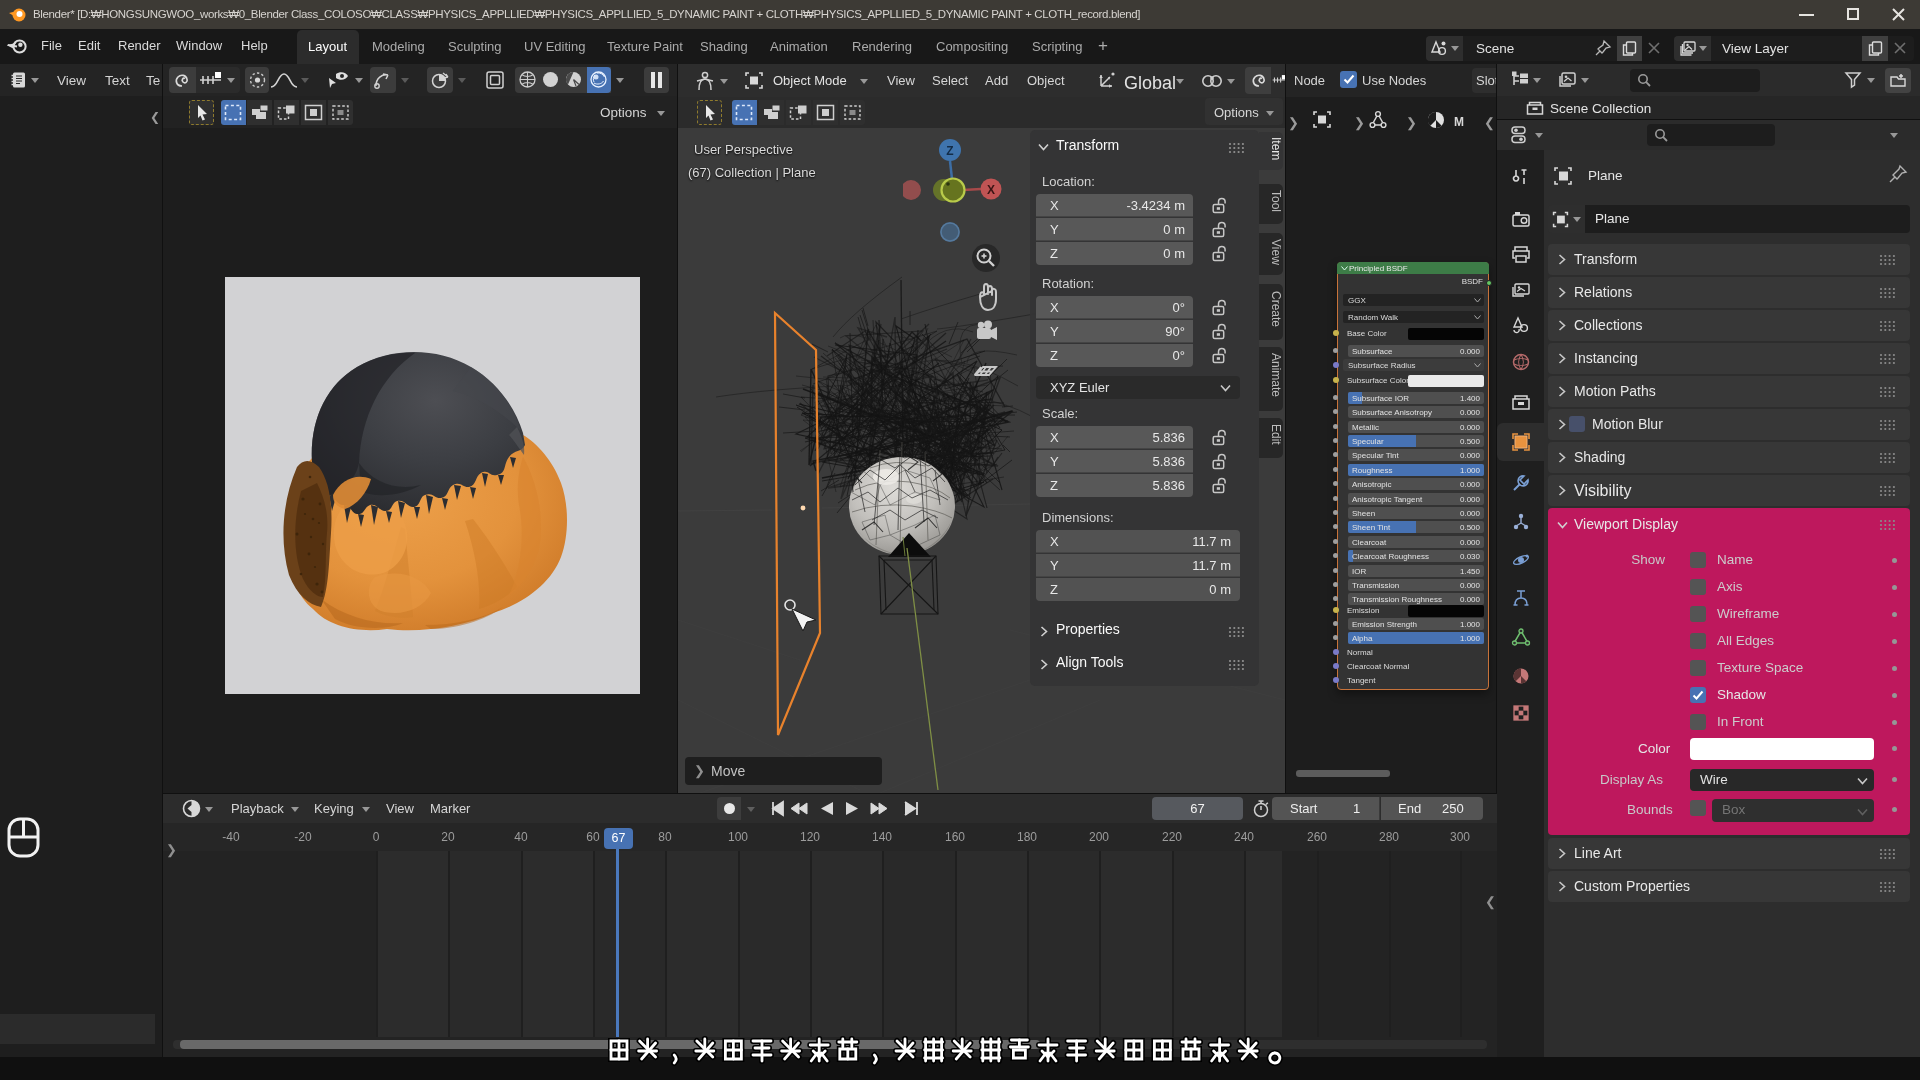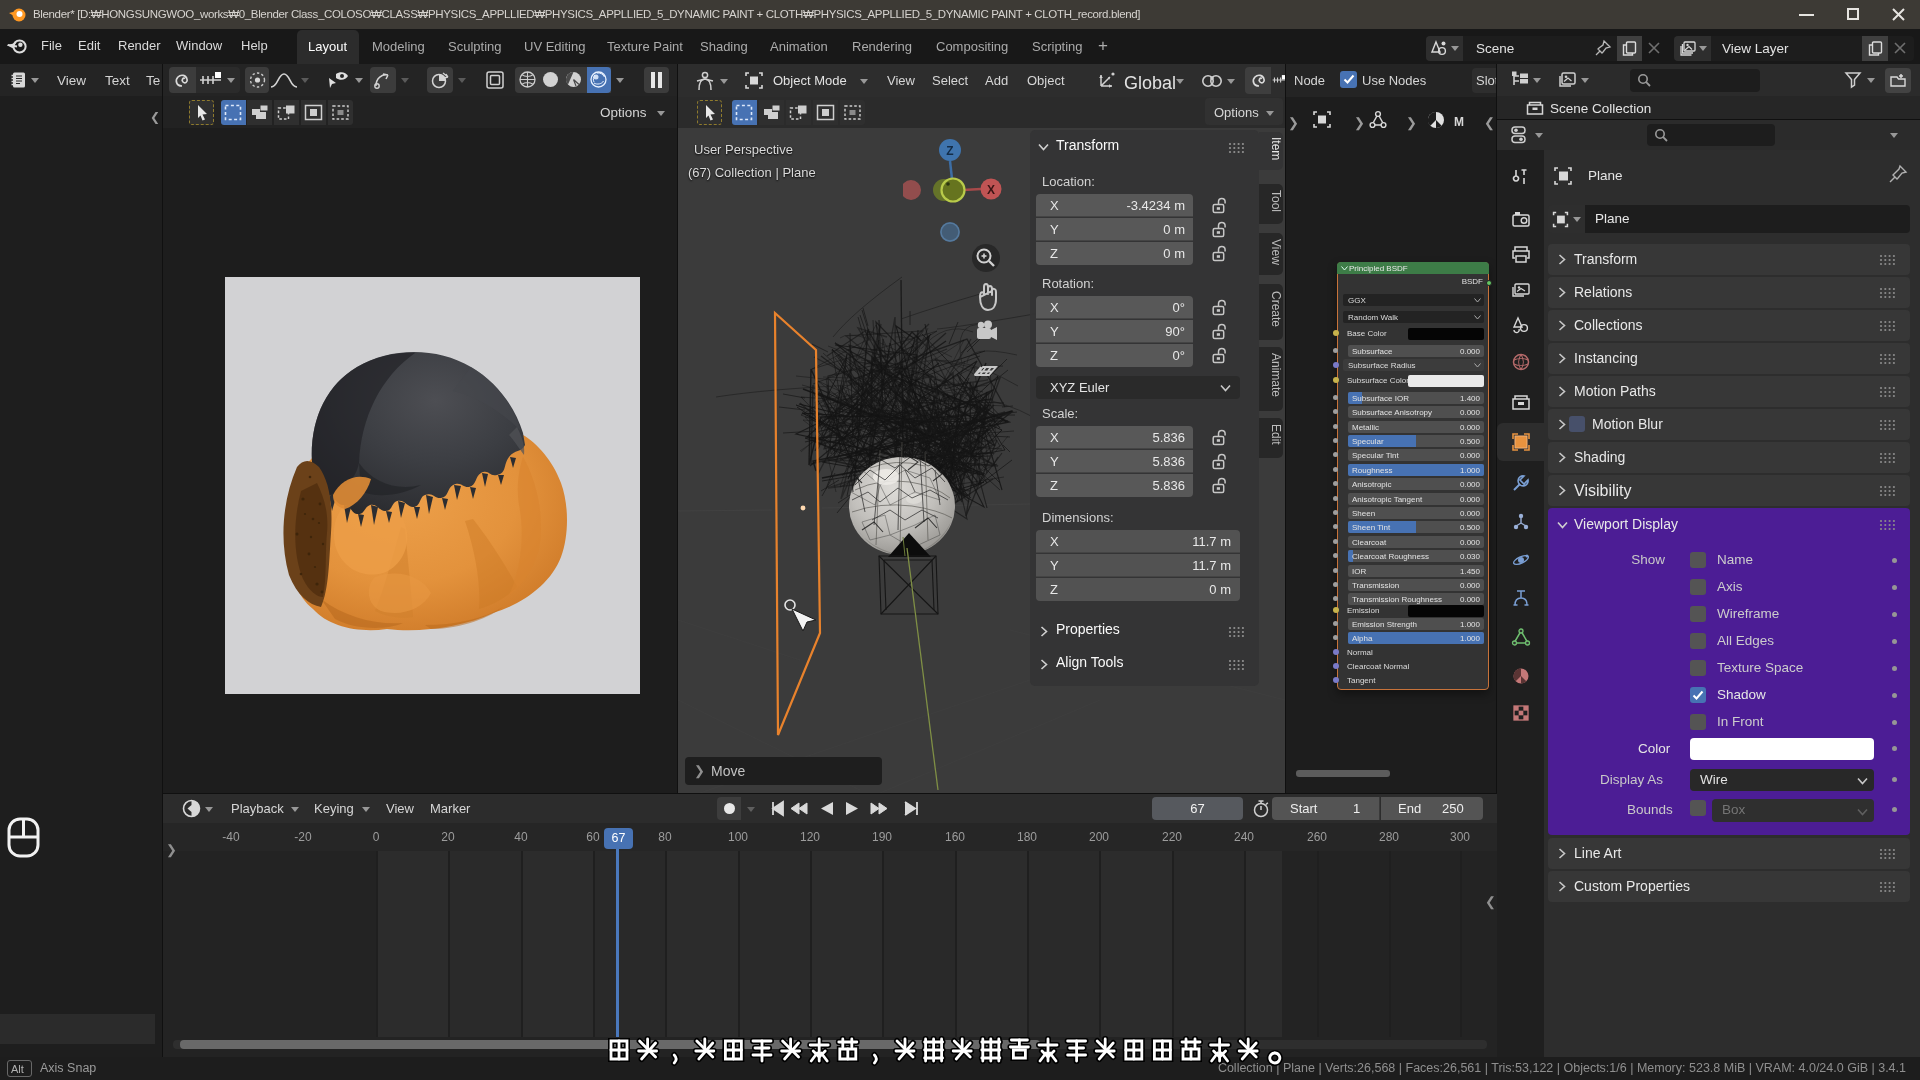--- a/index.html
+++ b/index.html
@@ -1350,21 +1350,21 @@
             <circle cx="10.6" cy="6" r="1.1"></circle>
             <circle cx="14.9" cy="6" r="1.1"></circle>
             <circle cx="2" cy="10" r="1.1"></circle>
             <circle cx="6.3" cy="10" r="1.1"></circle>
             <circle cx="10.6" cy="10" r="1.1"></circle>
             <circle cx="14.9" cy="10" r="1.1"></circle>
           </g>
         </svg>
       </div>
 
- <div class="abs" style="left:51px;top:388px;width:362px;height:327px;background:#4c1d95;border-radius:4px;">
+ <div class="abs" style="left:51px;top:388px;width:362px;height:327px;background:#be185d;border-radius:4px;">
   <svg class="abs" style="left:9px;top:13px;" width="11" height="8" viewBox="0 0 11 8">
           <path d="M1 1.5 L5.5 6.5 L10 1.5" fill="none" stroke="#d0d0d0" stroke-width="1.6"></path>
         </svg>
   <div class="txt" style="left:26px;top:8px;font-size:14px;color:#e8e8e8;">Viewport Display</div>
   <svg class="abs" style="right:14px;top:11px;" width="17" height="12" viewBox="0 0 17 12">
           <g fill="#8a8a8a">
             <circle cx="2" cy="2" r="1.1"></circle>
             <circle cx="6.3" cy="2" r="1.1"></circle>
             <circle cx="10.6" cy="2" r="1.1"></circle>
             <circle cx="14.9" cy="2" r="1.1"></circle>
@@ -1506,21 +1506,21 @@
  <div class="abs" style="left:0;top:29px;width:1334px;height:28px;background:#262626;"></div>
  <div class="txt" style="left:48px;top:36px;width:40px;text-align:center;font-size:12px;color:#9c9c9c;">-40</div>
  <div class="txt" style="left:120px;top:36px;width:40px;text-align:center;font-size:12px;color:#9c9c9c;">-20</div>
  <div class="txt" style="left:193px;top:36px;width:40px;text-align:center;font-size:12px;color:#9c9c9c;">0</div>
  <div class="txt" style="left:265px;top:36px;width:40px;text-align:center;font-size:12px;color:#9c9c9c;">20</div>
  <div class="txt" style="left:338px;top:36px;width:40px;text-align:center;font-size:12px;color:#9c9c9c;">40</div>
  <div class="txt" style="left:410px;top:36px;width:40px;text-align:center;font-size:12px;color:#9c9c9c;">60</div>
  <div class="txt" style="left:482px;top:36px;width:40px;text-align:center;font-size:12px;color:#9c9c9c;">80</div>
  <div class="txt" style="left:555px;top:36px;width:40px;text-align:center;font-size:12px;color:#9c9c9c;">100</div>
  <div class="txt" style="left:627px;top:36px;width:40px;text-align:center;font-size:12px;color:#9c9c9c;">120</div>
- <div class="txt" style="left:699px;top:36px;width:40px;text-align:center;font-size:12px;color:#9c9c9c;">190</div>
+ <div class="txt" style="left:699px;top:36px;width:40px;text-align:center;font-size:12px;color:#9c9c9c;">140</div>
  <div class="txt" style="left:772px;top:36px;width:40px;text-align:center;font-size:12px;color:#9c9c9c;">160</div>
  <div class="txt" style="left:844px;top:36px;width:40px;text-align:center;font-size:12px;color:#9c9c9c;">180</div>
  <div class="txt" style="left:916px;top:36px;width:40px;text-align:center;font-size:12px;color:#9c9c9c;">200</div>
  <div class="txt" style="left:989px;top:36px;width:40px;text-align:center;font-size:12px;color:#9c9c9c;">220</div>
  <div class="txt" style="left:1061px;top:36px;width:40px;text-align:center;font-size:12px;color:#9c9c9c;">240</div>
  <div class="txt" style="left:1134px;top:36px;width:40px;text-align:center;font-size:12px;color:#9c9c9c;">260</div>
  <div class="txt" style="left:1206px;top:36px;width:40px;text-align:center;font-size:12px;color:#9c9c9c;">280</div>
  <div class="txt" style="left:1277px;top:36px;width:40px;text-align:center;font-size:12px;color:#9c9c9c;">300</div>
  <div class="abs" style="left:0;top:0;width:1334px;height:29px;background:#2c2c2c;"></div>
  <svg class="abs" style="left:19px;top:5px;" width="19" height="19" viewBox="0 0 19 19">
@@ -1563,26 +1563,20 @@
 
  <div class="abs" style="left:453px;top:54px;width:2.5px;height:189px;background:#4a78bc;"></div>
  <div class="abs" style="left:441px;top:34px;width:29px;height:21px;background:#4772b3;border-radius:4px;"></div>
  <div class="txt" style="left:441px;top:37px;width:29px;text-align:center;font-size:12.5px;color:#ffffff;">67</div>
  <div class="txt" style="left:3px;top:48px;font-size:13px;color:#8f8f8f;">❯</div>
  <div class="txt" style="left:1322px;top:100px;font-size:13px;color:#8f8f8f;">❮</div>
  <div class="abs" style="left:10px;top:246px;width:1314px;height:9px;background:#2e2e2e;border-radius:4px;"></div>
  <div class="abs" style="left:17px;top:246px;width:860px;height:9px;background:#696969;border-radius:4px;"></div>
 </div>
 
-<div class="abs" id="statusbar" style="left:0;top:1057px;width:1920px;height:23px;background:#1d1d1d;">
- <div class="abs" style="left:7px;top:3px;width:25px;height:17px;border:1px solid #686868;border-radius:3px;"></div>
- <div class="txt" style="left:11px;top:6px;font-size:11px;color:#b2b2b2;">Alt</div>
- <div class="txt" style="left:40px;top:4px;font-size:12.5px;color:#9a9a9a;">Axis Snap</div>
- <div class="txt" style="right:14px;top:4px;font-size:12.5px;color:#8f8f8f;">Collection | Plane | Verts:26,568 | Faces:26,561 | Tris:53,122 | Objects:1/6 | Memory: 523.8 MiB | VRAM: 4.0/24.0 GiB | 3.4.1</div>
-</div>
 
 <div class="abs" id="overlays" style="left:0;top:0;width:1920px;height:1080px;pointer-events:none;">
  <svg class="abs" style="left:7px;top:817px;" width="34" height="42" viewBox="0 0 34 42">
         <rect x="2" y="2" width="29" height="37" rx="11" fill="none" stroke="#f2f2f2" stroke-width="3"></rect>
         <line x1="16.5" y1="3" x2="16.5" y2="20" stroke="#f2f2f2" stroke-width="3"></line>
         <line x1="3" y1="20" x2="31" y2="20" stroke="#f2f2f2" stroke-width="3"></line>
       </svg>
  <div class="txt" style="left:150px;top:110px;font-size:12px;color:#9a9a9a;">❮</div>
  <svg class="abs" style="left:607px;top:1031px;" width="700" height="44" viewBox="0 0 700 44">
   <path d="M4 4 H20 V22 H4 Z" transform="translate(0.0,6)" fill="none" stroke="#000" stroke-width="6" stroke-linecap="round"></path>

